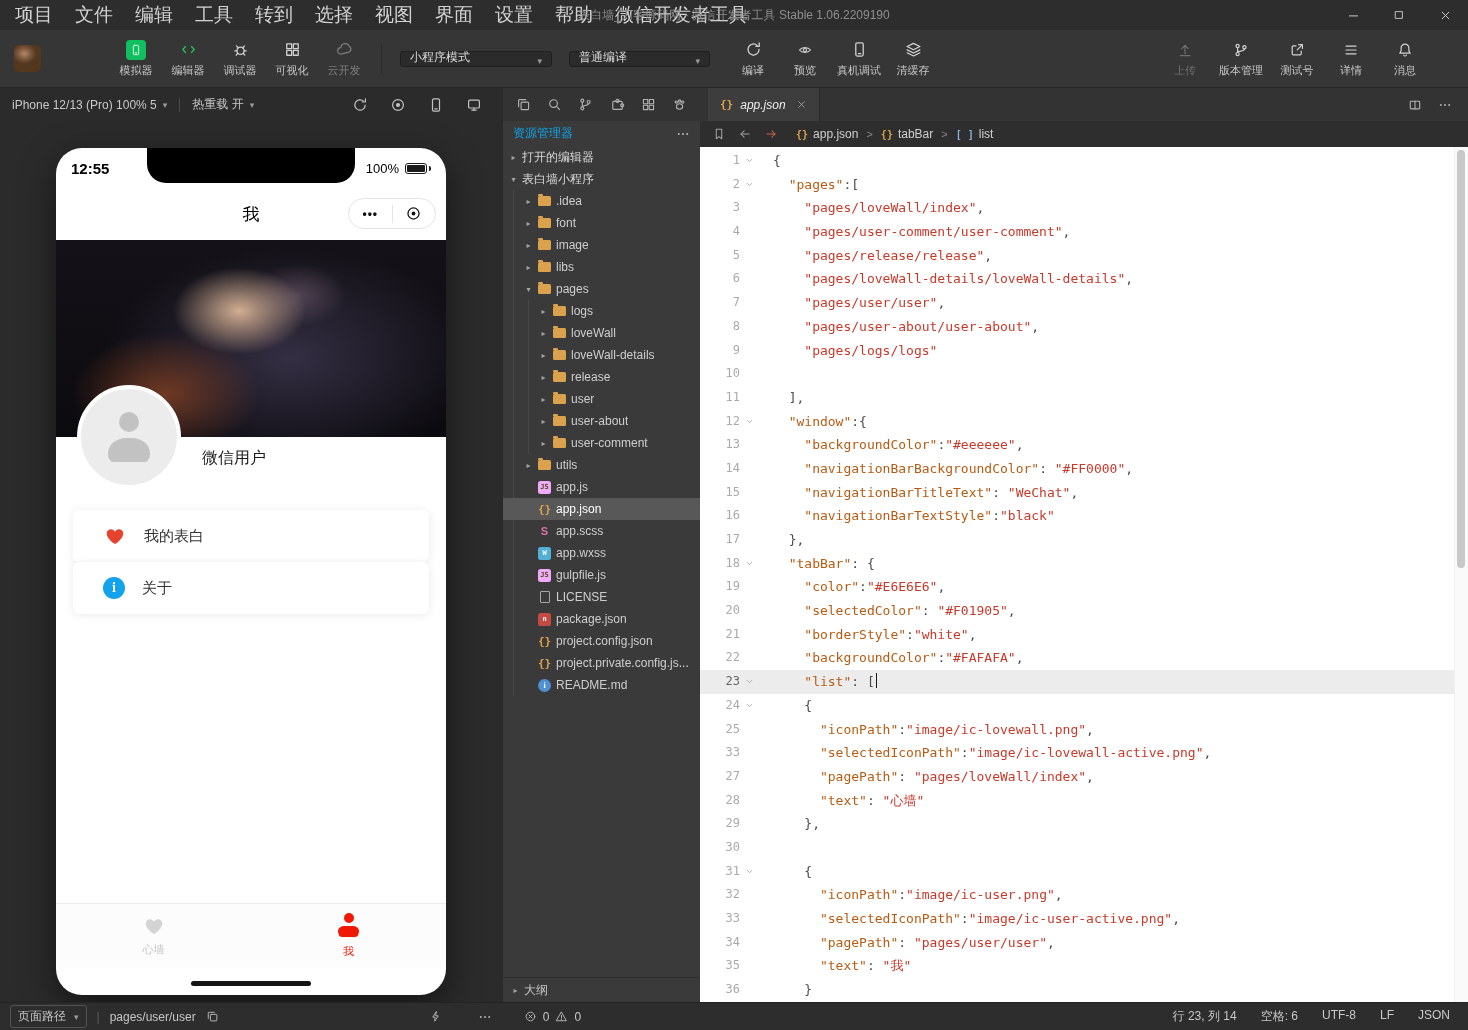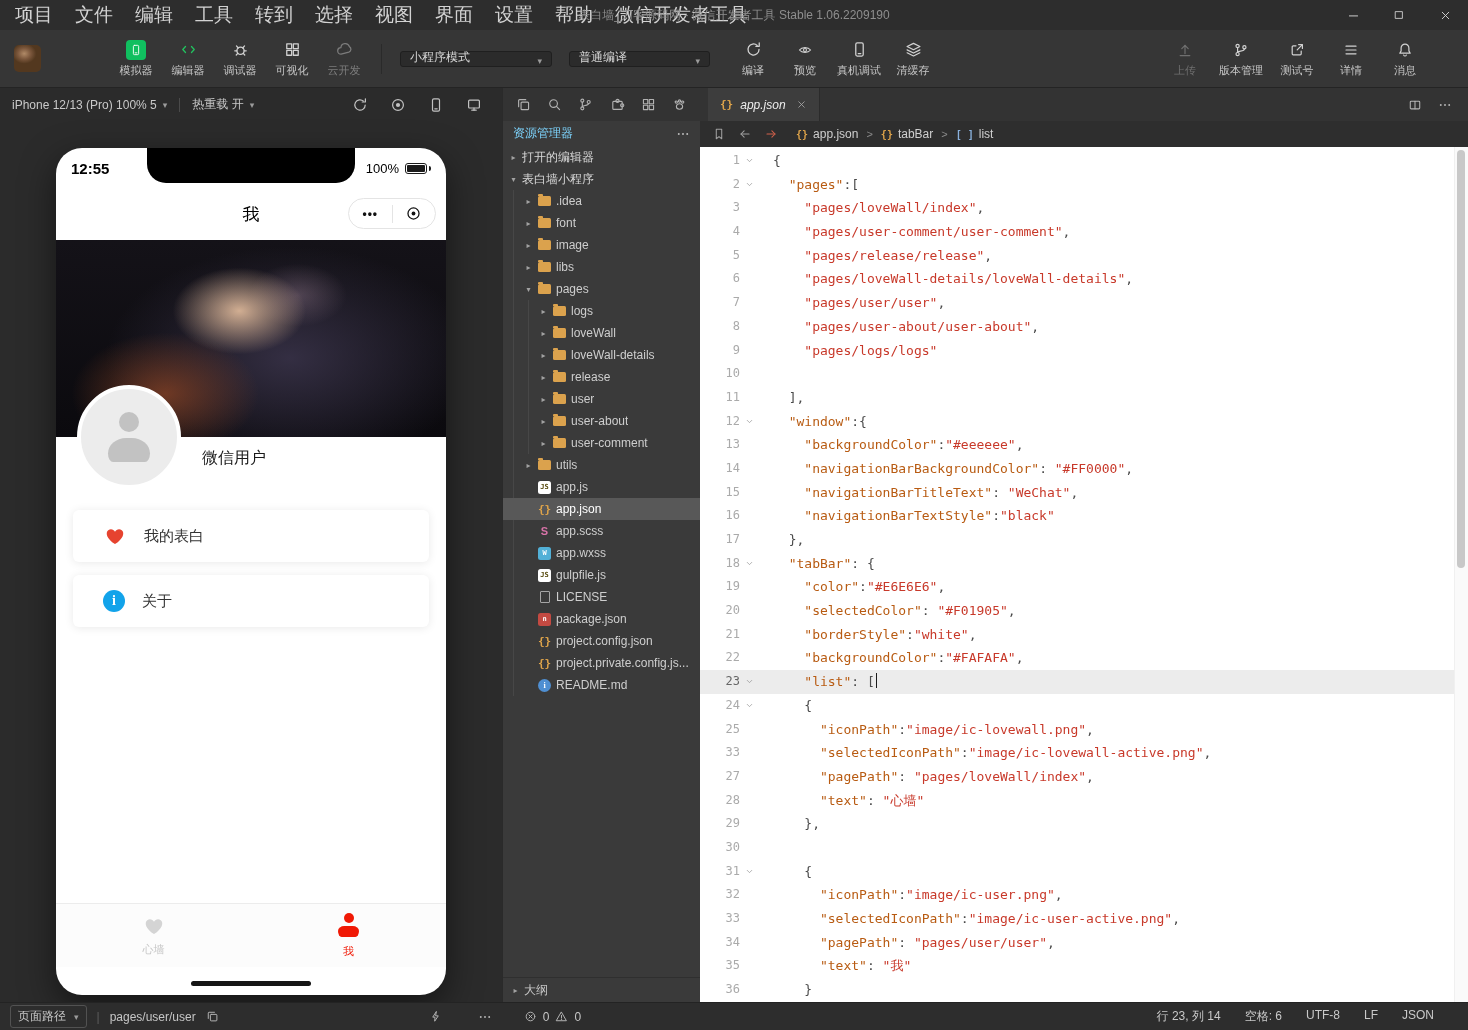--- a/index.html
+++ b/index.html
@@ -74,55 +74,55 @@
   .person{position:relative;display:inline-block}
   .person .p-head{position:absolute;background:currentColor;border-radius:50%}
   .person .p-body{position:absolute;background:currentColor;border-radius:50% 50% 6px 6px / 75% 75% 10px 10px}
   .person.big{width:46px;height:50px;color:#c2c2c2}
   .person.big .p-head{width:20px;height:20px;left:13px;top:0}
   .person.big .p-body{width:42px;height:24px;left:2px;bottom:0}
   .person.sm{width:24px;height:24px}
   .person.sm .p-head{width:10px;height:10px;left:7px;top:0}
   .person.sm .p-body{width:21px;height:11px;left:1.5px;bottom:0}
   .puser{position:absolute;left:146px;top:300px;font-size:16px;color:#1a1a1a}
-  .cards{position:absolute;left:0;right:0;top:362px;display:flex;flex-direction:column;gap:13px;padding:0 17px}
+  .cards{position:absolute;left:0;right:0;top:362px;display:flex;flex-direction:column;padding:0 17px}
   .card{position:relative;height:52px;background:#fff;border-radius:6px;box-shadow:0 1px 10px rgba(0,0,0,.09);
     display:flex;align-items:center;padding-left:30px;gap:17px}
   .card-ic{display:flex;align-items:center}
   .info-badge{width:22px;height:22px;border-radius:50%;background:#12a3ea;color:#fff;display:flex;align-items:center;
     justify-content:center;font-size:14px;font-weight:bold;font-family:"Liberation Serif","DejaVu Serif",serif}
   .card-label{font-size:15px;color:#333}
   .ptabbar{position:absolute;left:0;right:0;top:755px;height:64px;background:#fcfcfc;border-top:1px solid #ececec;display:flex}
   .ptab{flex:1;display:flex;flex-direction:column;align-items:center;justify-content:center;gap:4px;color:#d4d4d4}
   .ptab-label{font-size:11px;color:#c6c6c6}
   .ptab.on,.ptab.on .ptab-label{color:#f01905}
   .home-bar{position:absolute;left:135px;top:833px;width:120px;height:5px;border-radius:3px;background:#151515}
 
   
   .explorer{position:absolute;left:502px;top:88px;width:198px;bottom:28px;background:#3a3a3a;display:flex;
     flex-direction:column;border-left:1px solid #2a2a2a}
   .explorer-strip{height:33px;flex:none;display:flex;align-items:center;justify-content:space-between;padding:0 13px;background:#333;color:#b2b2b2}
   .strip-ic{display:flex;align-items:center}
-  .explorer-header{height:25px;flex:none;display:flex;align-items:center;justify-content:space-between;padding:0 10px;font-size:12px;color:#7dd3fc}
+  .explorer-header{height:25px;flex:none;display:flex;align-items:center;justify-content:space-between;padding:0 10px;font-size:12px;color:#0ea5e9}
   .hdr-dots{display:flex;color:#bdbdbd}
   .tree{flex:1;position:relative;overflow:hidden}
   .guide{position:absolute;width:1px;background:#474747;z-index:0}
   .g1{left:10px;top:44px;height:506px}
   .g2{left:25px;top:154px;height:154px}
   .row{position:relative;height:22px;display:flex;align-items:center;font-size:12px;color:#cecece;white-space:nowrap;z-index:1}
   .row.sect{color:#d9d9d9}
   .row.sel{background:#585858;color:#fff}
   .arrow{width:13px;flex:none;text-align:center;font-size:8px;color:#a2a2a2}
   .icon-cell{width:19px;flex:none;display:flex;align-items:center;justify-content:center}
   .tree-label{margin-left:2px;overflow:hidden;text-overflow:ellipsis}
   .fold-ic{display:inline-block;width:13px;height:10px;background:#dba24d;border-radius:1.5px;position:relative}
   .fold-ic::before{content:"";position:absolute;top:-2px;left:0;width:5px;height:2px;background:#dba24d;border-radius:1px 1px 0 0}
   .ft{width:13px;height:13px;border-radius:2.5px;display:inline-flex;align-items:center;justify-content:center;
     font:bold 7px "DejaVu Sans Mono","Liberation Mono",monospace}
-  .ft-js{background:#ffffff;color:#55480a}
+  .ft-js{background:#f0abfc;color:#55480a}
   .ft-wxss{background:#52b0d7;color:#fff}
   .ft-npm{background:#c44a42;color:#fff}
   .ft-md{background:#4f8fd2;color:#fff;border-radius:50%;font-size:8px;font-family:"Liberation Serif","DejaVu Serif",serif}
   .ft-doc{width:10px;height:12px;border:1px solid #a5a5a5;border-radius:1px;display:inline-block}
   .ft-letter{font-weight:bold;font-size:11px}
   .scss-l{color:#d873a8}
   .braces-txt{color:#dfa44a;font:bold 11px "DejaVu Sans Mono","Liberation Mono",monospace}
   .outline-row{height:25px;flex:none;display:flex;align-items:center;border-top:1px solid #2f2f2f;font-size:12px;color:#c6c6c6;padding:0 6px;gap:2px}
 
   
@@ -160,21 +160,21 @@
 
   
   .statusbar{position:absolute;left:0;bottom:0;width:100%;height:28px;background:#2d2d2d;border-top:1px solid #232323;
     display:flex;align-items:center;padding:0 10px;font-size:12px;color:#c6c6c6;gap:10px;z-index:9}
   .sb-dd{display:flex;align-items:center;border:1px solid #525252;border-radius:3px;padding:2px 7px;gap:2px;white-space:nowrap}
   .sb-bar{color:#5d5d5d}
   .sb-path{color:#c6c6c6;white-space:nowrap}
   .sb-ic{display:flex;color:#b5b5b5}
   .sb-mid{display:flex;gap:18px;margin-left:200px}
   .sb-problems{display:flex;align-items:center;gap:6px;margin-left:22px}
-  .sb-right{margin-left:auto;display:flex;gap:24px;margin-right:24px;color:#c9c9c9;white-space:nowrap}
+  .sb-right{margin-left:auto;display:flex;gap:24px;margin-right:8px;color:#c9c9c9;white-space:nowrap}
 </style>
 </head>
 <body>
 
 <div id="app">
 
   <header class="titlebar">
     <nav class="menus">
         <div class="menu-item">项目</div>
         <div class="menu-item">文件</div>

